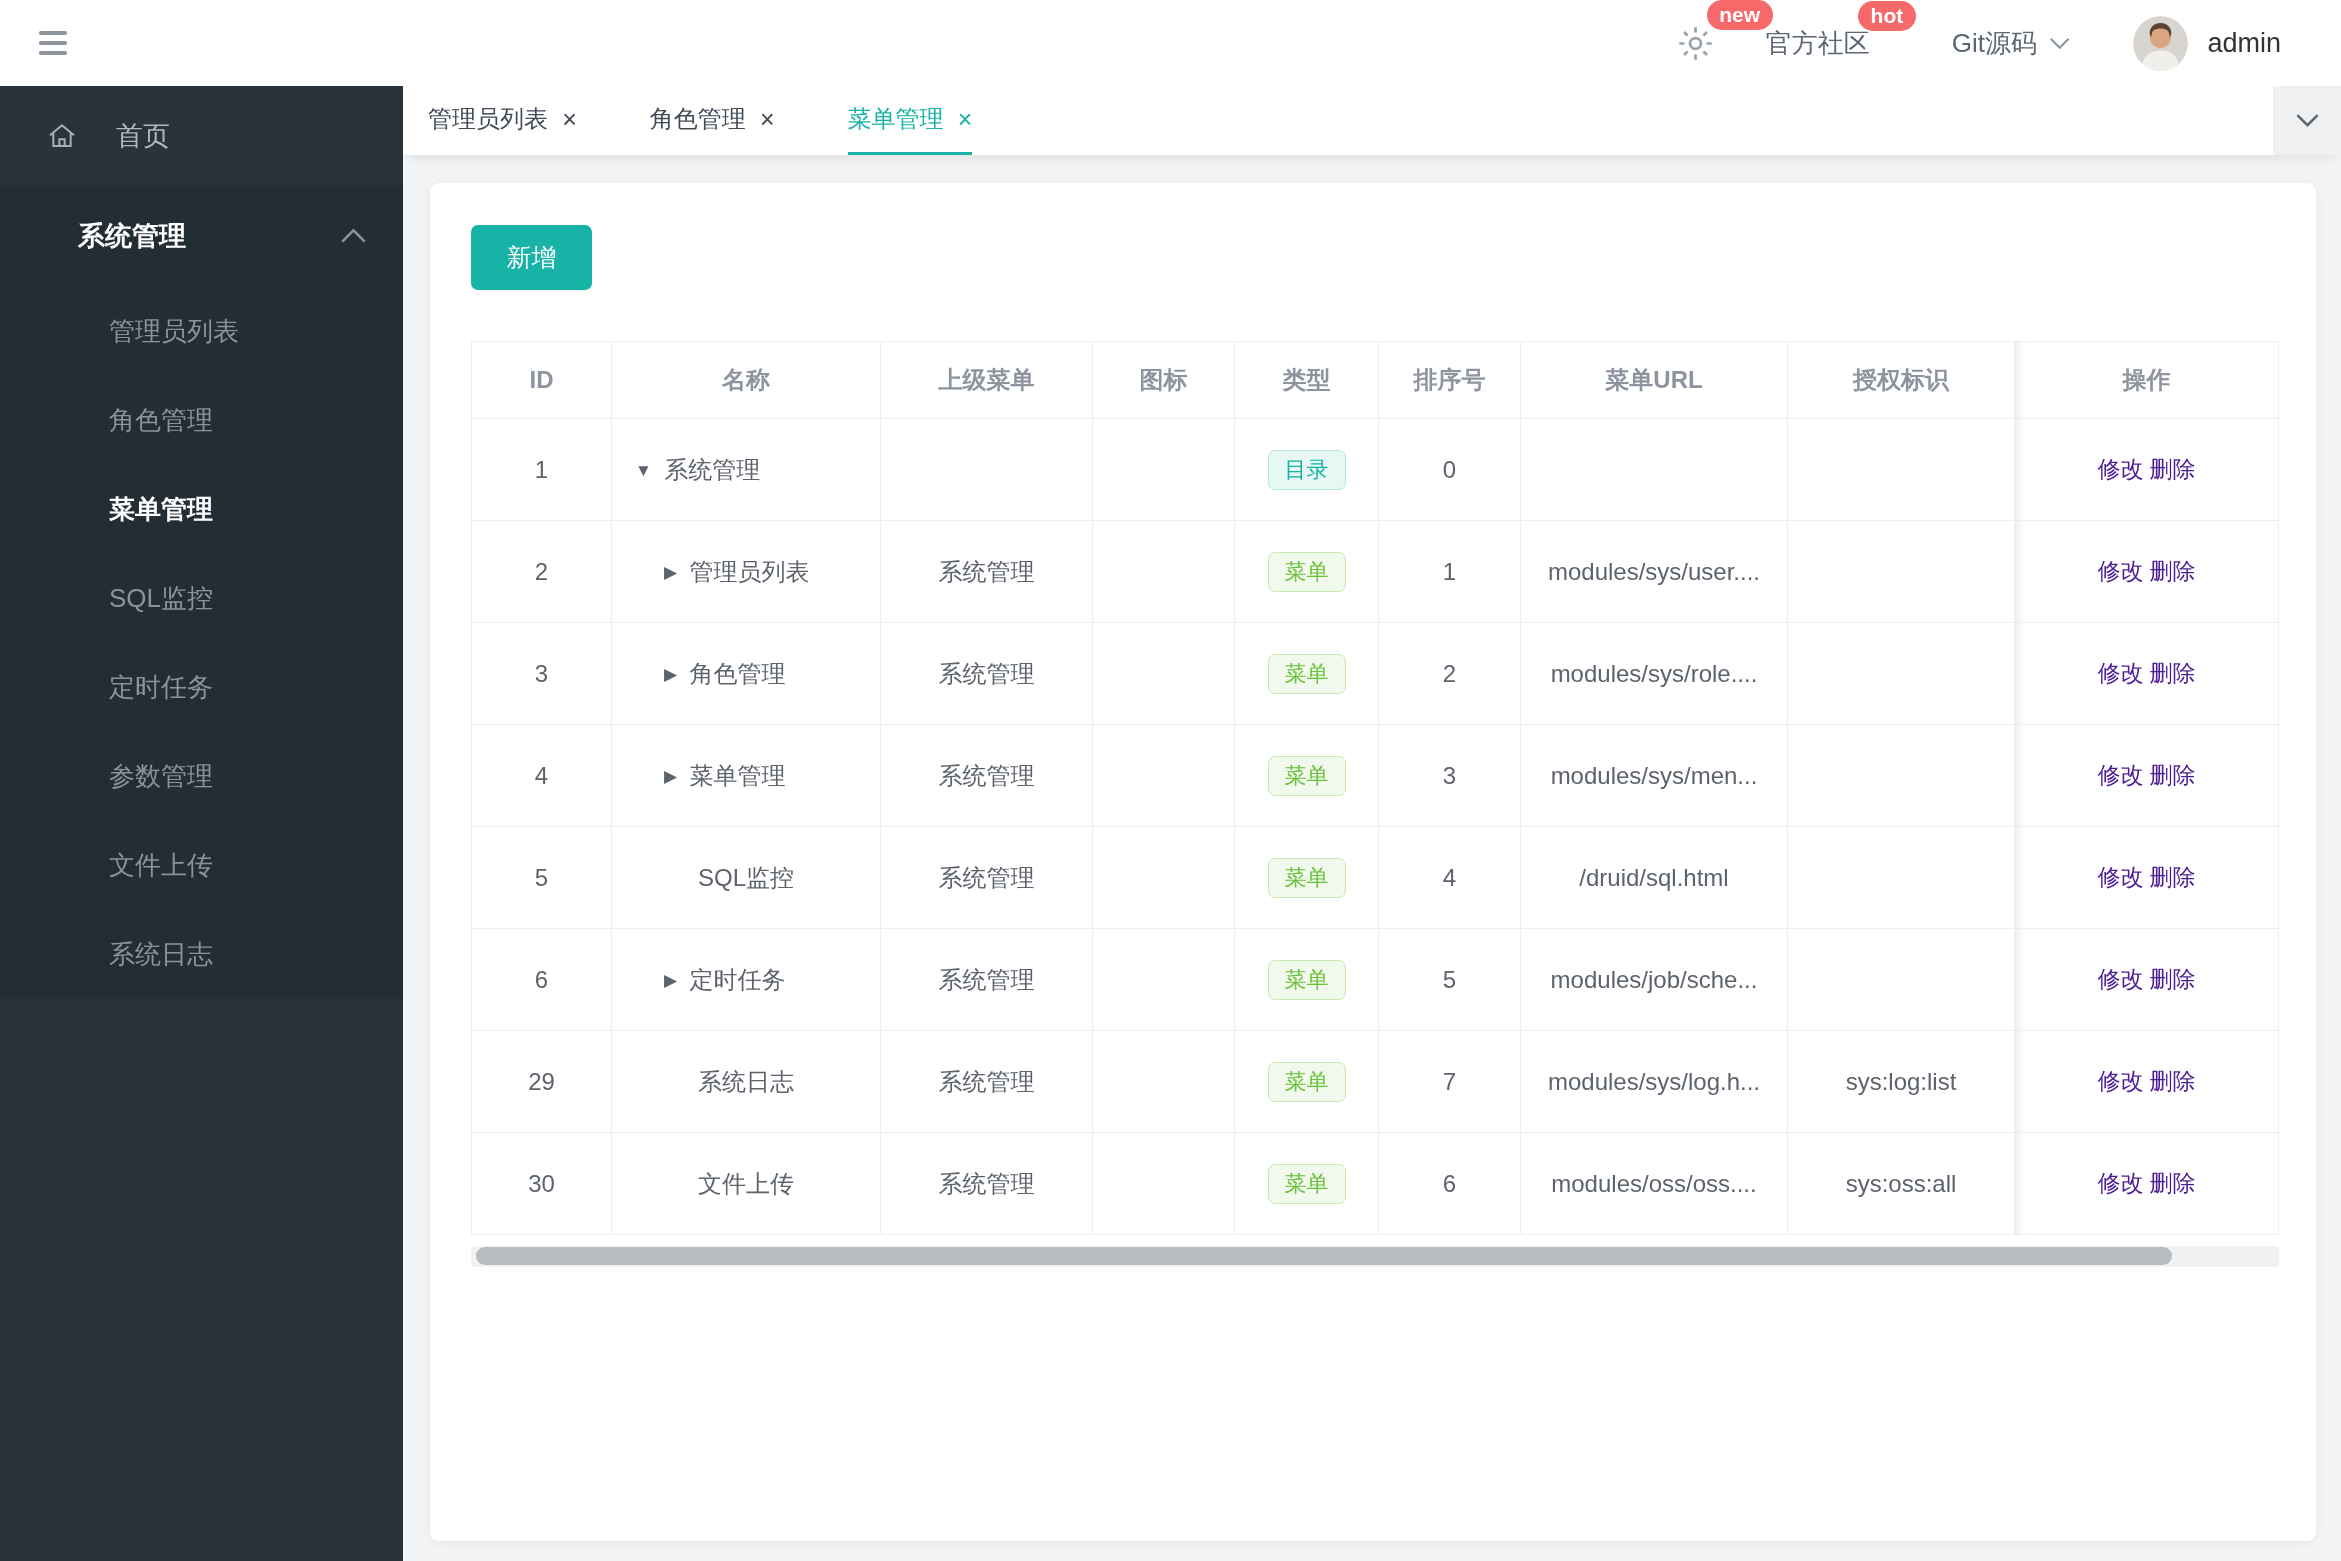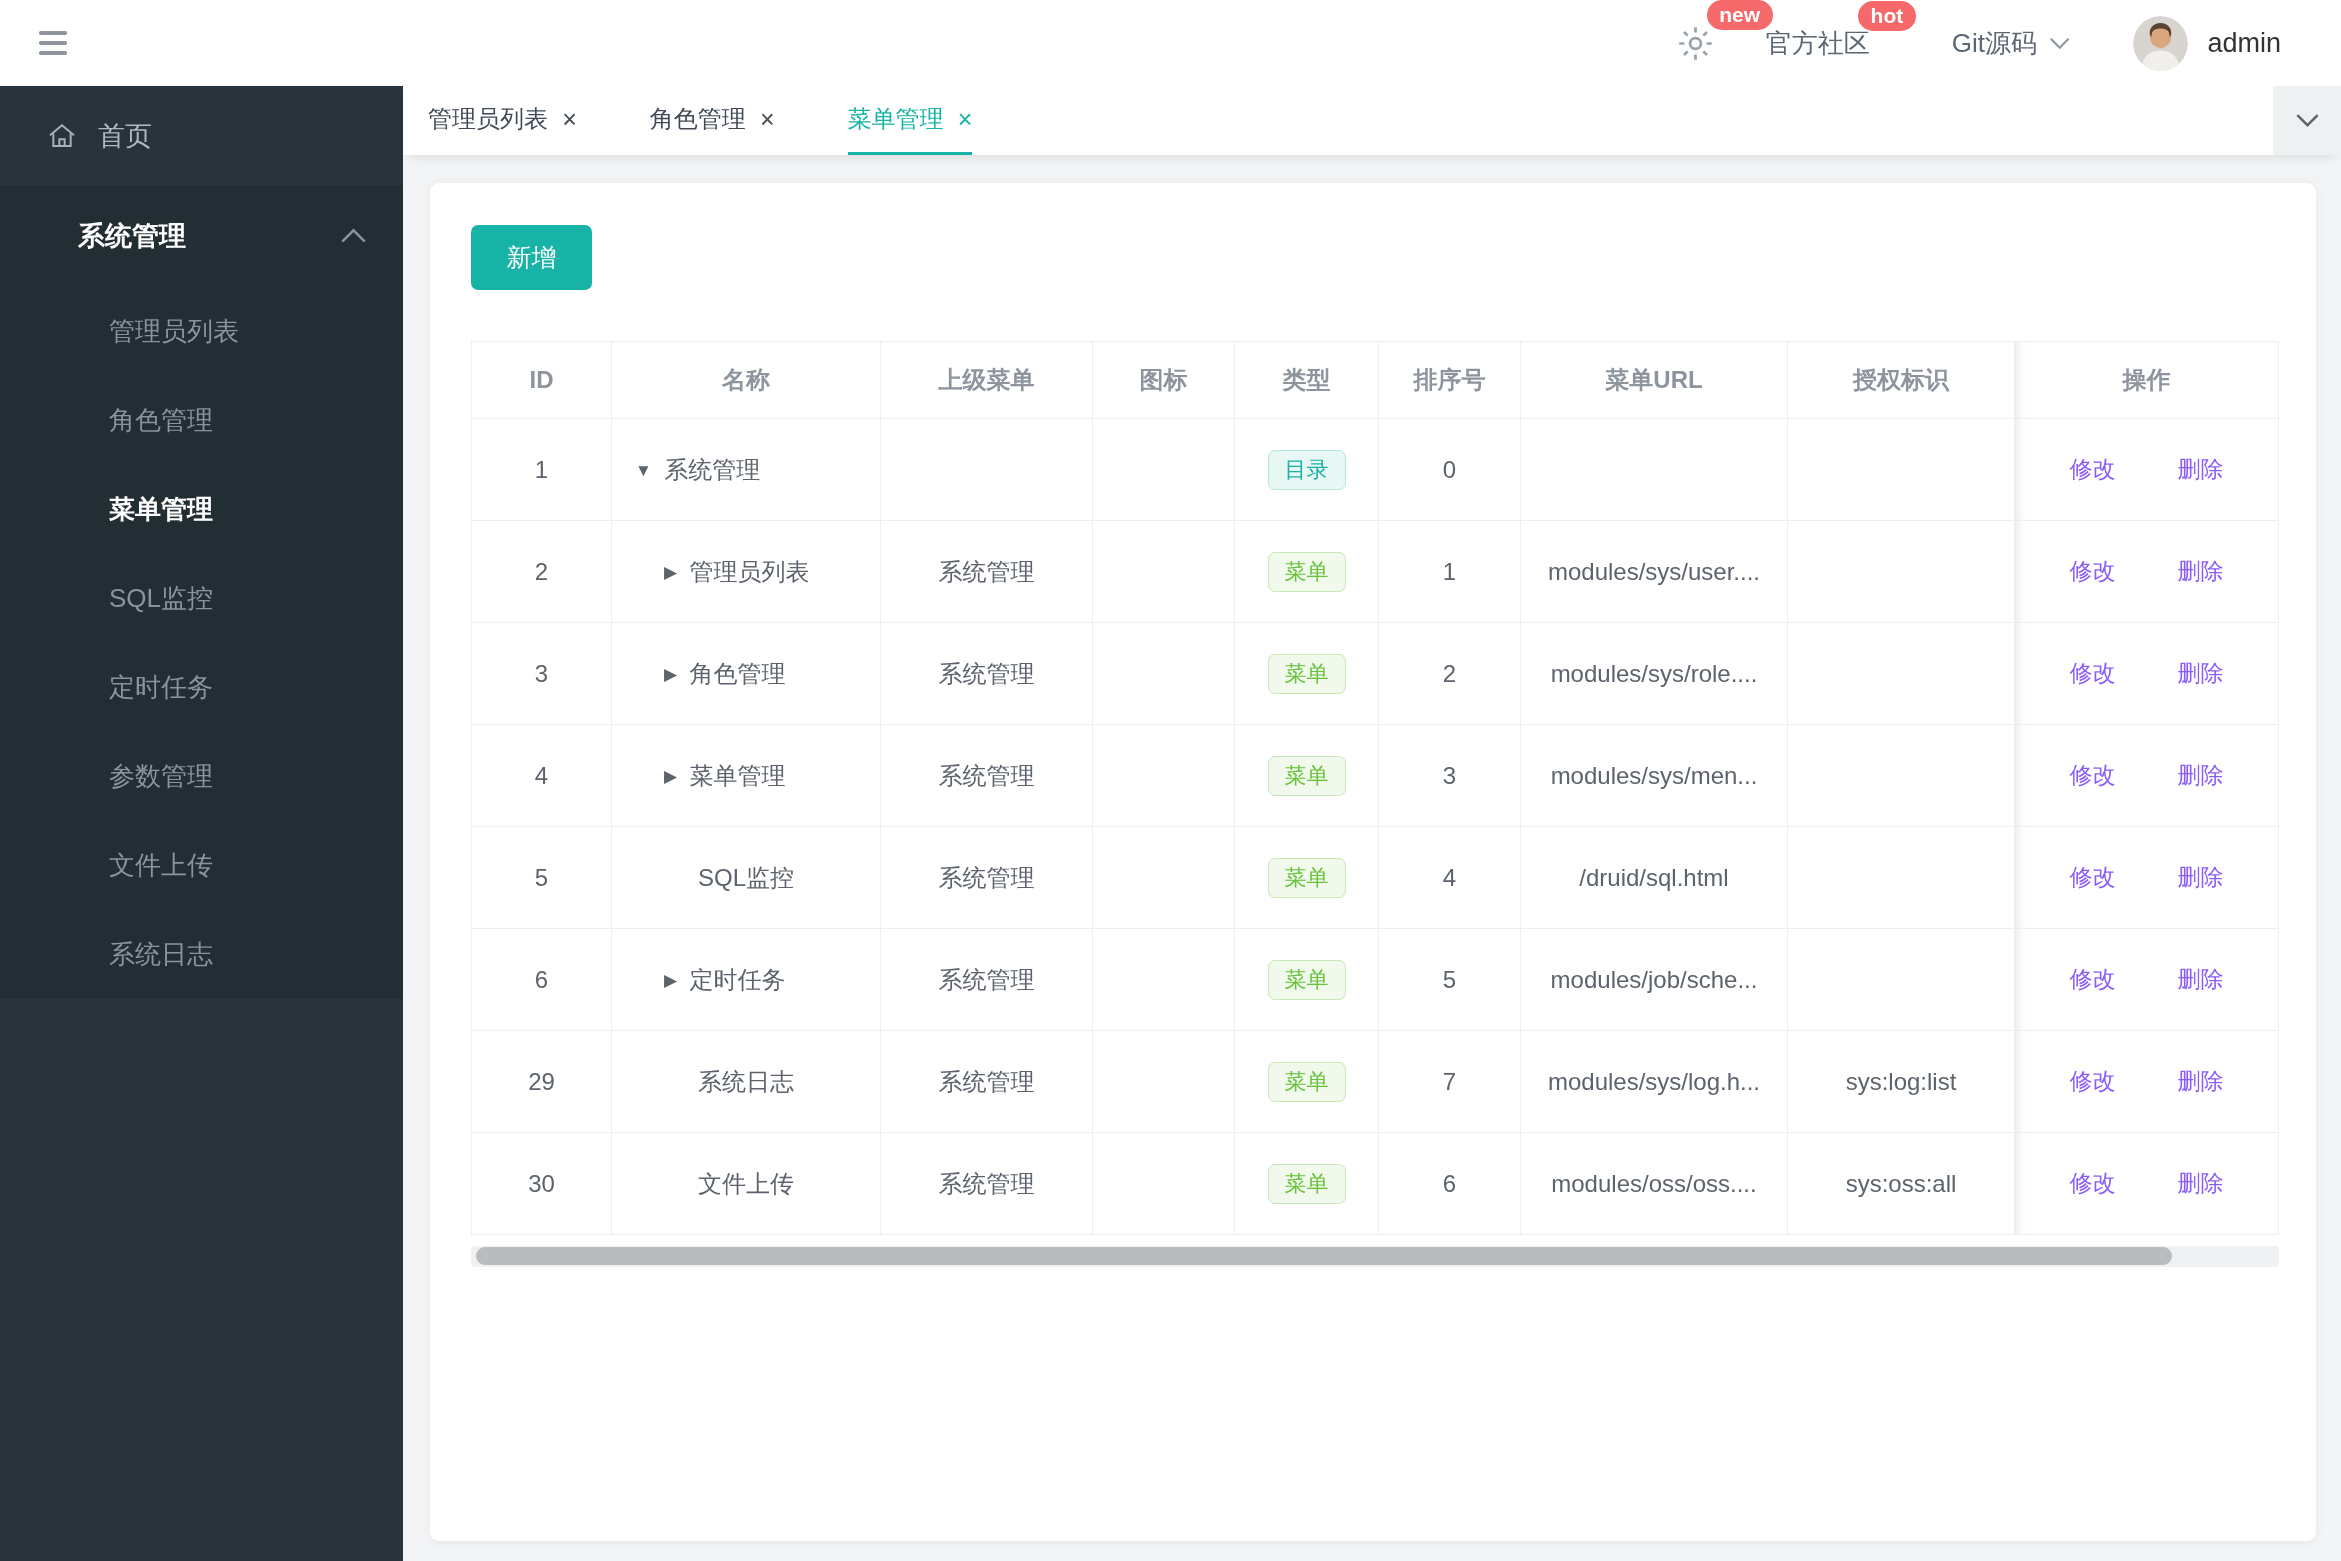--- a/index.html
+++ b/index.html
@@ -19,21 +19,21 @@
   .nav-link .pill-badge { position:absolute; right:-46px; top:-25px; }
   .git-link { margin-left:82px; }
   .git-link svg { margin-left:12.5px; }
   .avatar { width:55px; height:55px; border-radius:50%; overflow:hidden; margin-left:62px; cursor:pointer; flex:none; }
   .admin-name { font-size:27px; color:#333; margin-left:19.6px; cursor:pointer; }
 
   
   .sidebar { position:absolute; top:86px; left:0; width:403px; bottom:0; background:#28333b; z-index:10; }
   .side-home { height:99px; display:flex; align-items:center; padding-left:46px; cursor:pointer; }
   .side-home svg { flex:none; }
-  .side-home span { color:#b1b8bf; font-size:27px; margin-left:20px; }
+  .side-home span { color:#b1b8bf; font-size:27px; margin-left:38px; }
   .side-section { background:#232d34; }
   .section-title { height:102px; display:flex; align-items:center; padding-left:78px; cursor:pointer; position:relative; }
   .section-title span { color:#ffffff; font-size:27px; font-weight:bold; }
   .section-title svg { position:absolute; right:36px; }
   .side-item { height:89px; display:flex; align-items:center; padding-left:109px; font-size:26px; color:#8b939b; cursor:pointer; }
   .side-item.active { color:#ffffff; font-weight:bold; }
 
   
   .tabbar { position:absolute; left:403px; top:86px; width:1939px; height:69px; background:#fff; display:flex; align-items:stretch; padding-left:25px; z-index:15; box-shadow:0 7.1px 10.7px -5.3px rgba(0,0,0,0.10); }
   .tab { display:flex; align-items:center; margin-right:73px; cursor:pointer; border-bottom:3.6px solid transparent; }
@@ -53,21 +53,21 @@
   td { height:102px; font-size:24px; color:#5d636c; border:0.9px solid #ebeef5; text-align:center; vertical-align:middle; background:#fff; }
   tr.hl td { background:#e9f6f2; }
   .col-op-cell { box-shadow:inset 12.5px 0 12.5px -12.5px rgba(0,0,0,0.14); }
   .name-cell { }
   .name-cell.lvl0 { text-align:left; padding-left:23px; }
   .name-cell.lvl1 { text-align:left; padding-left:52px; }
   .tree-arrow { display:inline-block; font-size:17px; color:#5d636c; margin-right:12.5px; cursor:pointer; vertical-align:1.8px; }
   .tag { display:inline-block; padding:8px 16px; border-radius:7.1px; font-size:22px; line-height:1; border:0.9px solid transparent; }
   .tag-dir { color:#18b3a4; background:#e7f7f4; border-color:#b5e6de; }
   .tag-menu { color:#67c23a; background:#f0f9eb; border-color:#c8e9b2; }
-  .op-link { color:#8b5cf6; font-size:23px; margin:0 31px; cursor:pointer;font-family:Liberation Serif, serif; }
+  .op-link { color:#4c1d95; font-size:23px; margin:0 3px; cursor:pointer;font-family:Liberation Serif, serif; }
 
   .hscroll { margin:10.7px 0 0 41px; width:1808px; height:21.4px; background:#f0f1f3; border-radius:3.6px; position:relative; }
   .hscroll-thumb { position:absolute; left:4.5px; top:1.8px; width:1696px; height:18px; background:#b9bcbe; border-radius:9px; cursor:grab; }
 </style>
 </head>
 <body>
 
 <div class="topbar">
   <div class="hamburger">
       <i></i>

